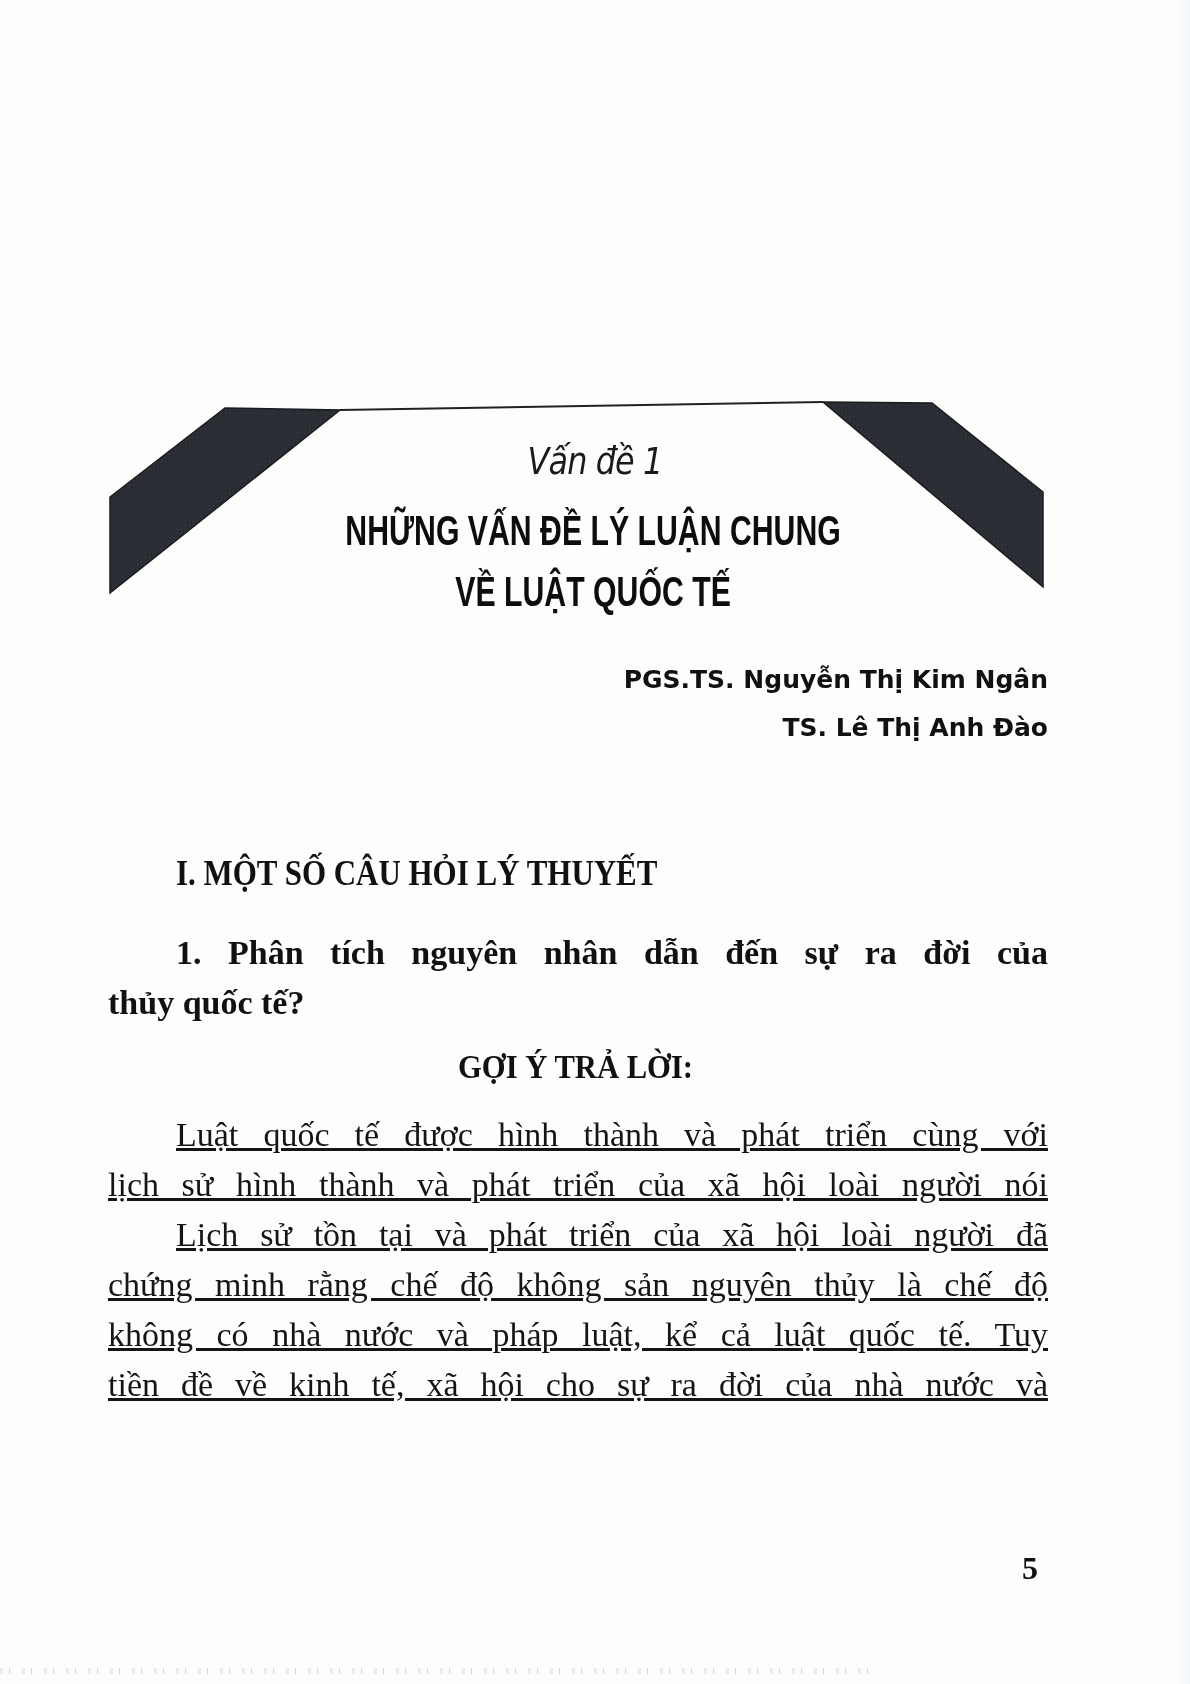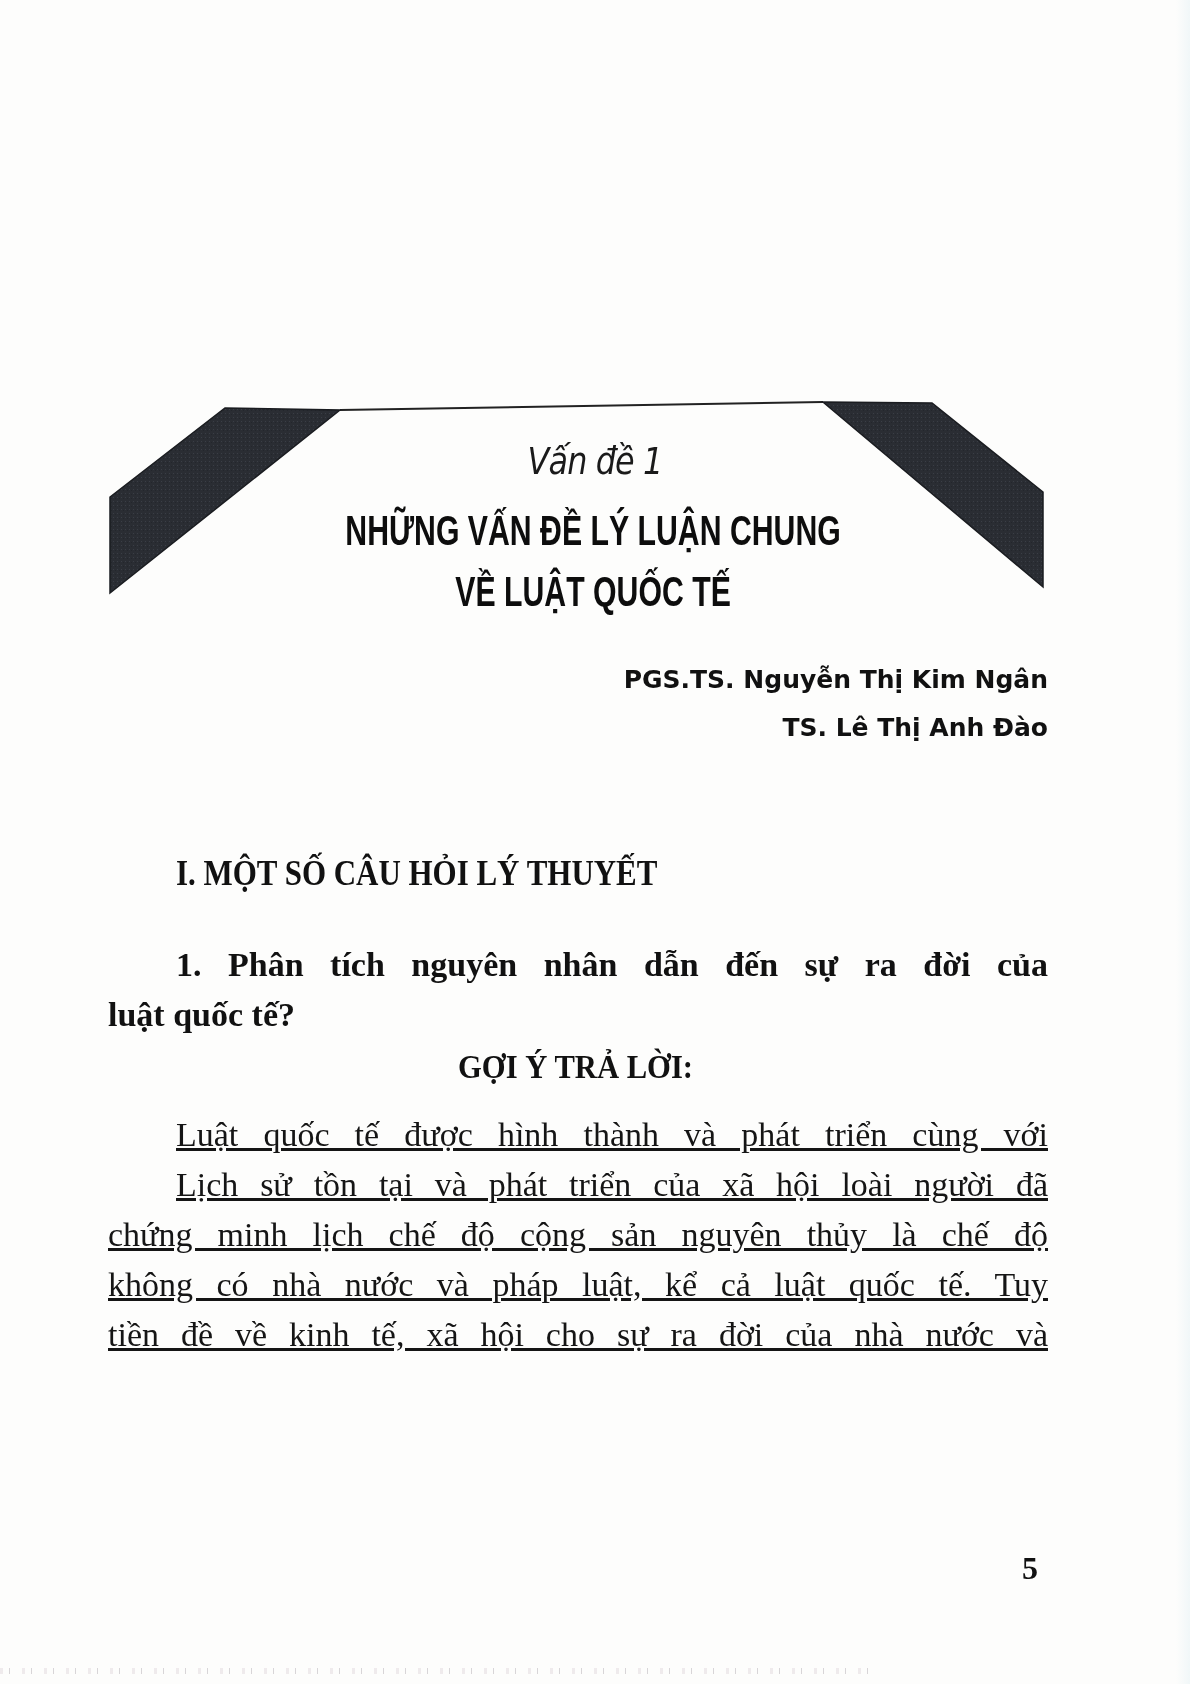--- a/index.html
+++ b/index.html
@@ -48,21 +48,21 @@
     position: absolute; left: 176px; top: 852px;
     font-family: "Liberation Serif", serif; font-weight: bold; font-size: 36px;
     transform: scaleX(0.86); transform-origin: 0 0; white-space: nowrap;
   }
   .question {
     position: absolute; left: 108px; width: 940px; top: 928px;
     font-family: "Liberation Serif", serif; font-weight: bold; font-size: 34px;
     line-height: 50px; text-align: justify; text-align-last: left;
   }
   .question .q-line { display: block; }
-  .question .q-line.first { padding-left: 68px; text-align: justify; text-align-last: justify; margin-top: 12px; }
+  .question .q-line.first { padding-left: 68px; text-align: justify; text-align-last: justify; }
 
   .answer-heading {
     position: absolute; left: 0; width: 1152px; top: 1048px; text-align: center;
     font-family: "Liberation Serif", serif; font-weight: bold; font-size: 34px;
   }
   .answer-heading span { display: inline-block; transform: scaleX(0.9); }
 
   .body-text {
     position: absolute; left: 108px; width: 940px; top: 1110px;
     font-family: "Liberation Serif", serif; font-size: 34px; line-height: 50px;
@@ -102,30 +102,31 @@
 <div class="chapter-title l1">NHỮNG VẤN ĐỀ LÝ LUẬN CHUNG</div>
 <div class="chapter-title l2">VỀ LUẬT QUỐC TẾ</div>
 
 <div class="author a1">PGS.TS. Nguyễn Thị Kim Ngân</div>
 <div class="author a2">TS. Lê Thị Anh Đào</div>
 
 <div class="section-heading">I. MỘT SỐ CÂU HỎI LÝ THUYẾT</div>
 
 <div class="question">
   <span class="q-line first">1. Phân tích nguyên nhân dẫn đến sự ra đời của</span>
-  <span class="q-line">luật quốc tế?</span>
+  <span class="q-line">thủy quốc tế?</span>
 </div>
 
 <div class="answer-heading">
   <span>GỢI Ý TRẢ LỜI:</span>
 </div>
 
 <div class="body-text">
   <span class="line indent">Luật quốc tế được hình thành và phát triển cùng với</span>
+  <span class="line">lịch sử hình thành và phát triển của xã hội loài người nói</span>
   <span class="line indent">Lịch sử tồn tại và phát triển của xã hội loài người đã</span>
-  <span class="line">chứng minh lịch chế độ cộng sản nguyên thủy là chế độ</span>
+  <span class="line">chứng minh rằng chế độ không sản nguyên thủy là chế độ</span>
   <span class="line">không có nhà nước và pháp luật, kể cả luật quốc tế. Tuy</span>
   <span class="line">tiền đề về kinh tế, xã hội cho sự ra đời của nhà nước và</span>
 </div>
 
 <div class="page-number">5</div>
 
 <div class="scan-strip"></div>
 
 </body></html>

